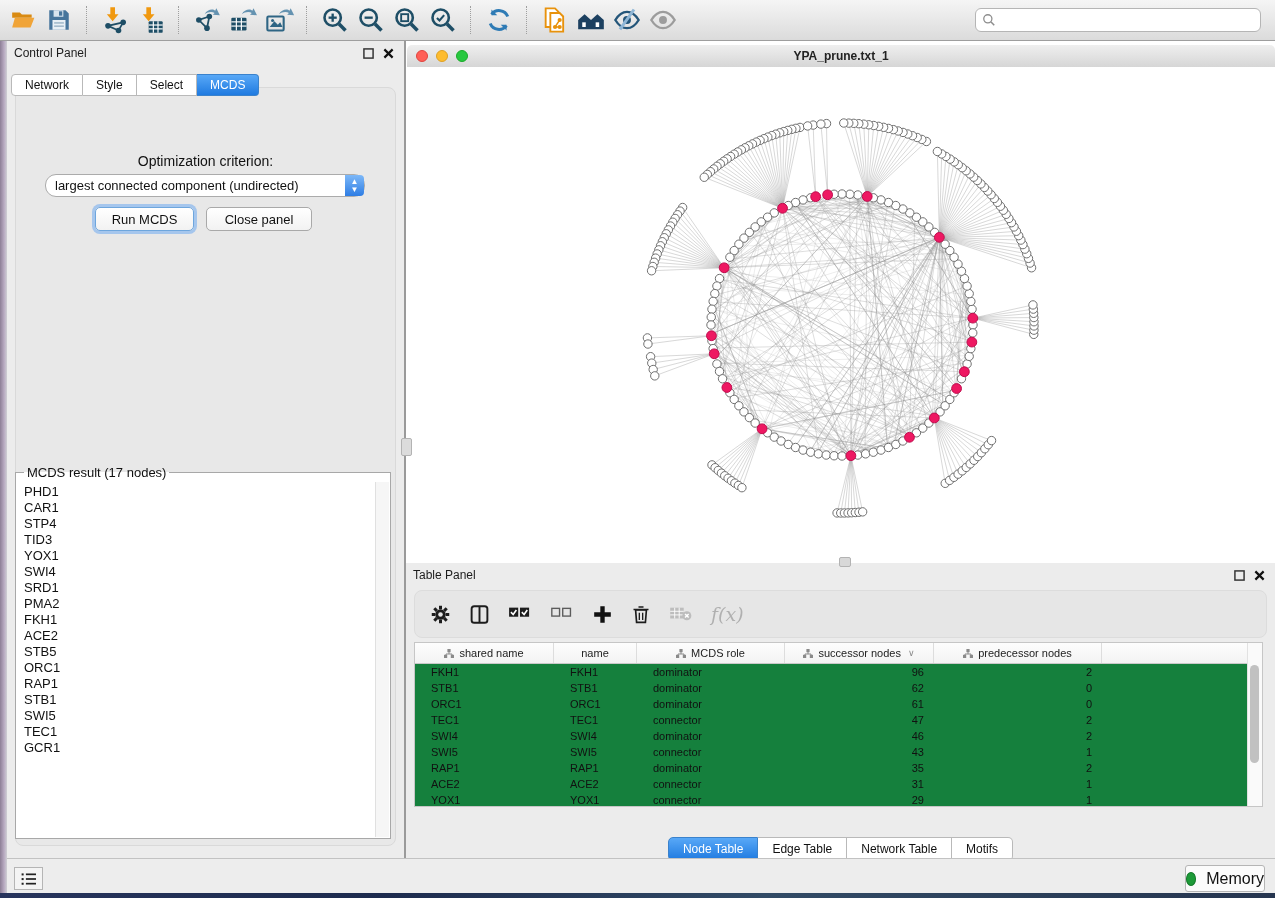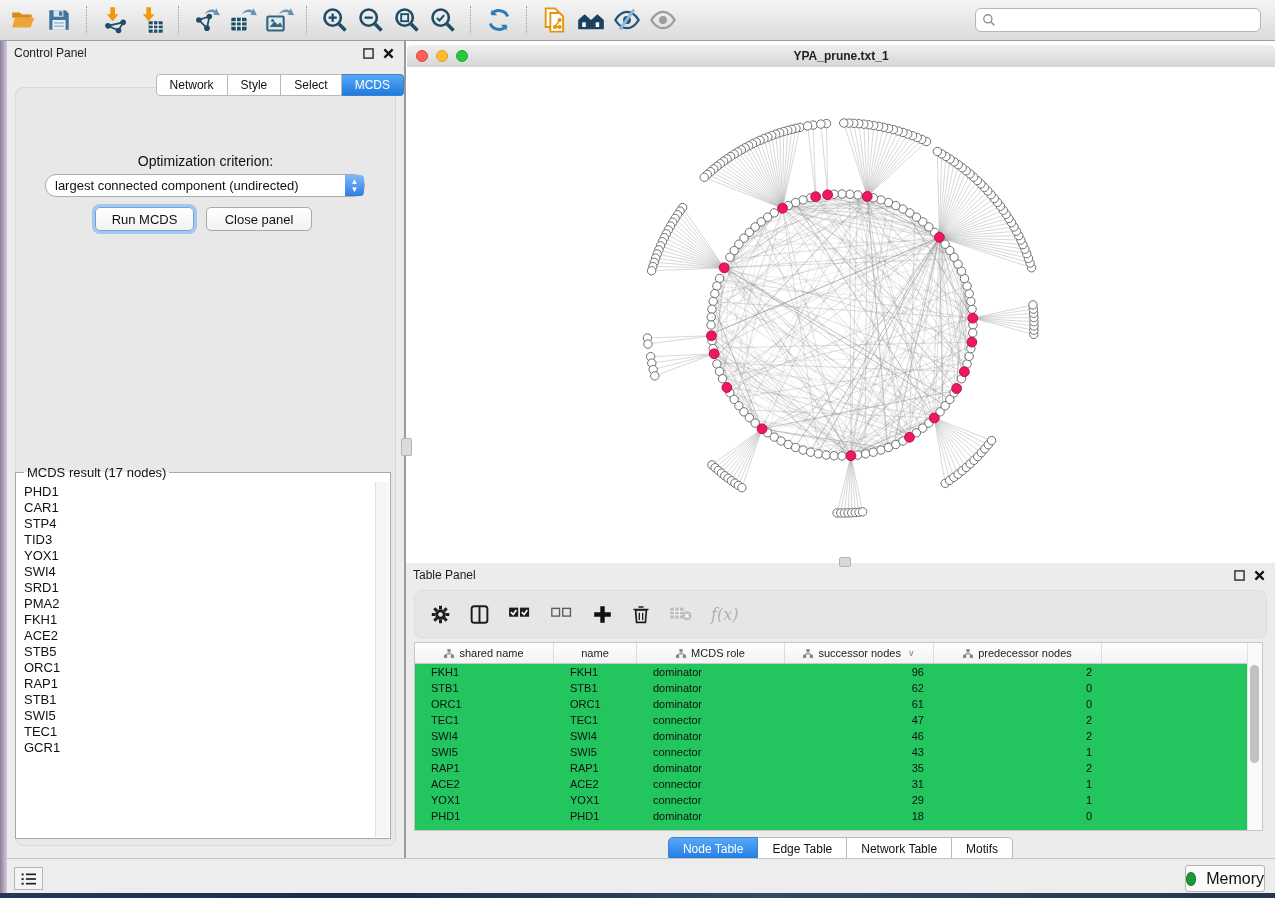--- a/index.html
+++ b/index.html
@@ -20,21 +20,21 @@
   .left-strip{position:absolute;left:0;top:41px;width:7px;height:852px;
     background:linear-gradient(90deg,#8d7f96,#b9abc2 60%,#cfcfd4);}
   
   .control-panel{position:absolute;left:7px;top:41px;width:398px;height:817px;background:#ececec;
     border-right:1px solid #9a9a9a;box-sizing:border-box;}
   .panel-head{position:absolute;left:0;top:0;right:0;height:24px;display:flex;align-items:center;}
   .panel-title{font-size:12px;color:#1c1c1c;padding-left:7px;}
   .win-icons{margin-left:auto;display:flex;gap:9px;padding-right:10px;align-items:center;}
   .cp-card{position:absolute;left:8px;right:8px;top:46px;bottom:12px;background:#e8e8e8;
     border:1px solid #d9d9d9;border-radius:8px;}
-  .cp-tabs{position:absolute;left:4px;right:0;top:33px;display:flex;justify-content:flex-end;z-index:3;margin-left:6px;}
+  .cp-tabs{position:absolute;left:4px;right:0;top:33px;display:flex;justify-content:flex-start;z-index:3;}
   .cp-tab{height:20px;line-height:20px;padding:0 13px;font-size:12px;background:#fff;color:#111;
     border:1px solid #b9b9b9;border-left:none;cursor:default;}
   .cp-tab:first-child{border-left:1px solid #b9b9b9;border-radius:4px 0 0 4px;}
   .cp-tab:last-child{border-radius:0 4px 4px 0;}
   .cp-tab.active{background:linear-gradient(#58a8f7,#1f7ae0);color:#fff;border-color:#3a82cc;}
   .opt-label{position:absolute;left:0;right:0;top:112px;text-align:center;font-size:14px;color:#111;}
   .criterion{position:absolute;left:38px;top:133px;width:320px;height:23px;background:#fff;
     border:1px solid #ababab;border-radius:11px;display:flex;align-items:center;box-sizing:border-box;}
   .criterion-text{flex:1;font-size:13px;color:#111;padding-left:9px;white-space:nowrap;}
   .stepper{width:19px;height:21px;border-radius:0 4px 4px 0;background:linear-gradient(#7db8f8,#2e7de4);
@@ -63,22 +63,22 @@
   .divider-handle{position:absolute;left:-5px;top:397px;width:9px;height:16px;background:#dcdcdc;
     border:1px solid #b3b3b3;border-radius:2px;z-index:4;}
   .split-handle{position:absolute;left:433px;bottom:-4px;width:10px;height:8px;background:#d8d8d8;
     border:1px solid #b3b3b3;border-radius:2px;z-index:4;}
   
   .table-panel{position:absolute;left:405px;top:563px;width:870px;height:295px;background:#ececec;
     border-left:1px solid #9a9a9a;box-sizing:border-box;}
   .tp-toolbar{position:absolute;left:8px;right:8px;top:27px;height:48px;background:#e6e6e6;
     border:1px solid #dcdcdc;border-radius:8px;display:flex;align-items:center;gap:18px;padding-left:15px;box-sizing:border-box;}
   .tp-icon{display:flex;align-items:center;justify-content:center;}
-  .fx{font-family:"DejaVu Serif",serif;font-style:italic;font-size:16px;color:#b0b0b0;}
-  .grid-table{position:absolute;left:8px;right:12px;top:79px;height:189px;background:#22c55e;
+  .fx{font-family:"DejaVu Serif",serif;font-style:italic;font-size:19px;color:#b0b0b0;}
+  .grid-table{position:absolute;left:8px;right:12px;top:79px;height:165px;background:#15803d;
     border:1px solid #c6c6c6;box-sizing:border-box;overflow:hidden;}
   .thead{display:flex;height:20px;border-bottom:1px solid #c9c9c9;background:linear-gradient(#fdfdfd,#f3f3f3);}
   .th{display:flex;align-items:center;justify-content:center;gap:5px;font-size:11px;color:#222;
      border-right:1px solid #ddd;box-sizing:border-box;position:relative;}
   .th .sort{color:#8a8a8a;font-size:9px;margin-left:2px;}
   .tr{display:flex;height:16px;align-items:center;font-size:11px;color:#111;}
   .td{box-sizing:border-box;white-space:nowrap;overflow:hidden;}
   .td.l{text-align:left;padding-left:16px;}
   .td.r{text-align:right;padding-right:10px;}
   .v-scroll{position:absolute;right:0px;top:0;bottom:0;width:14px;background:#fafafa;border-left:1px solid #e2e2e2;}

